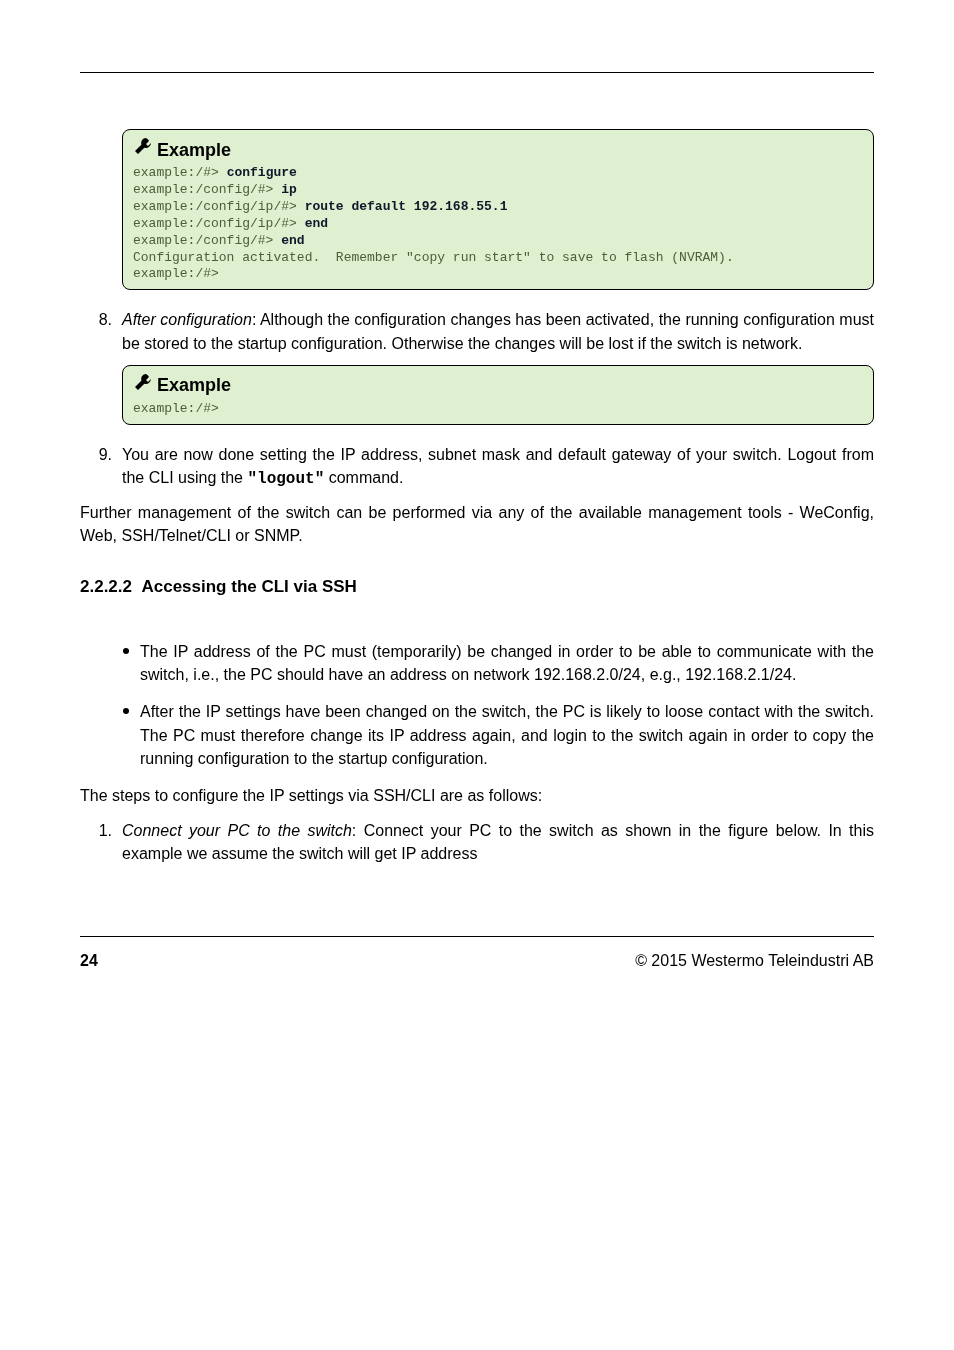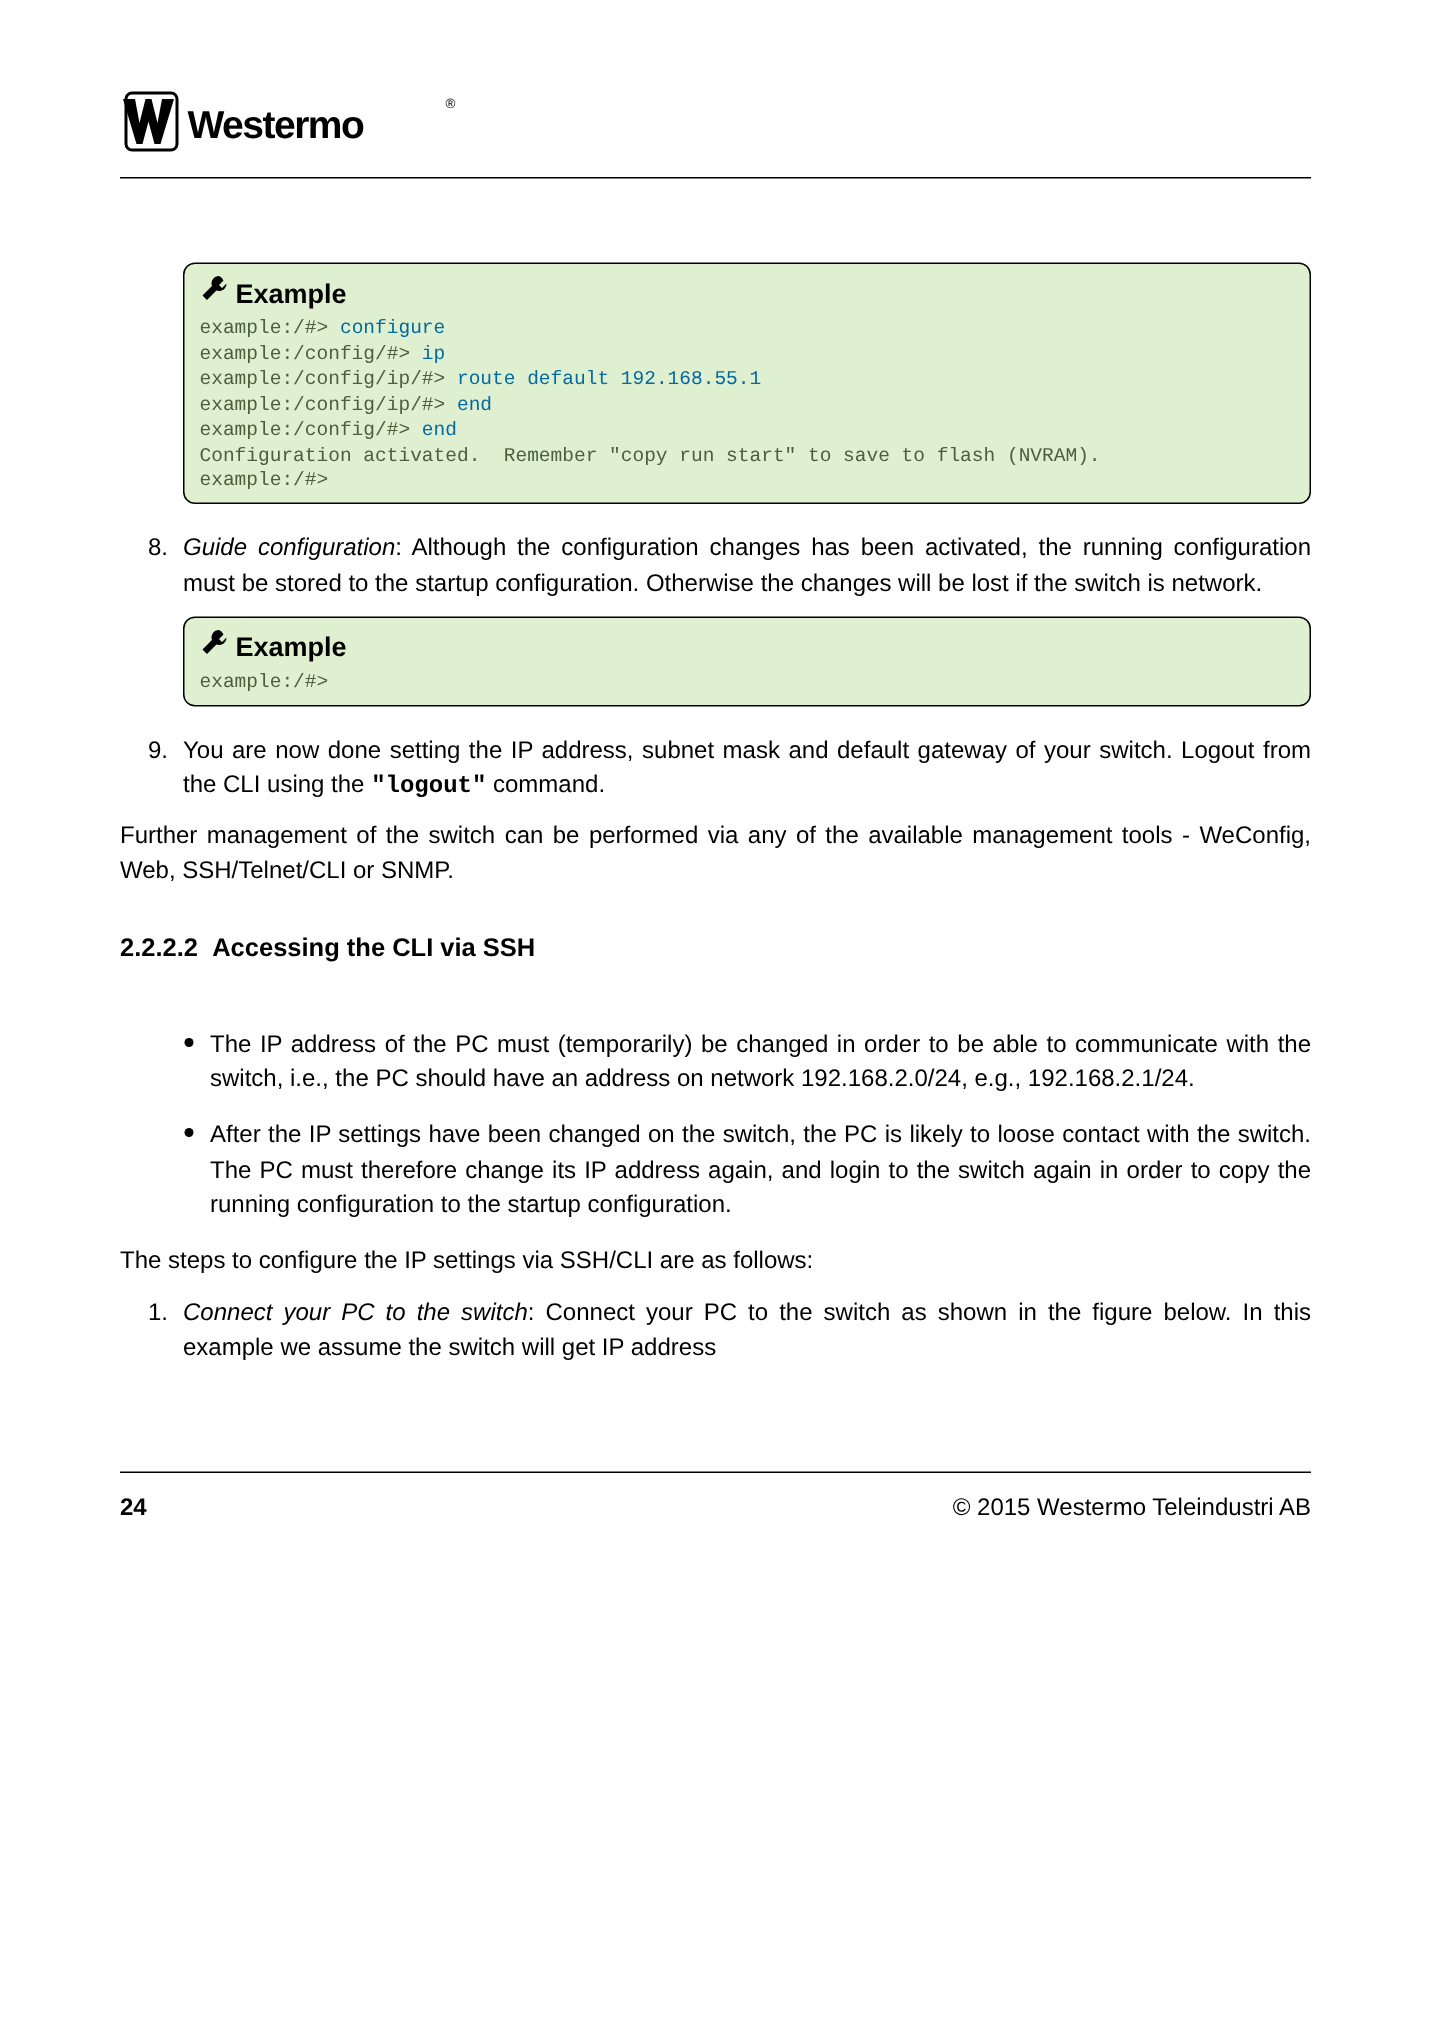--- a/index.html
+++ b/index.html
@@ -49,21 +49,21 @@
     margin-bottom: 2px;
   }
   .tool-icon { margin-right: 4px; font-style: italic; font-size: 18px; }
   .term {
     font-family: "Courier New", monospace;
     font-size: 13px;
     color: #4b5f3a;
     white-space: pre;
     line-height: 1.3;
   }
-  .term .cmd { color: #0369a1; font-weight: normal; }
+  .term .cmd { color: #0f172a; font-weight: bold; }
   .ol-row { display: flex; margin-bottom: 10px; }
   .ol-num { width: 42px; flex-shrink: 0; text-align: right; padding-right: 10px; }
   .ol-body { flex: 1; text-align: justify; }
   .ol-body .ital { font-style: italic; }
   .wide-para { text-align: justify; margin-bottom: 28px; }
   .h3 { font-weight: bold; font-size: 17px; margin-top: 20px; margin-bottom: 40px; }
   .bullet-list { padding-left: 42px; }
   .bullet-row { display: flex; margin-bottom: 14px; }
   .bullet-dot { width: 18px; flex-shrink: 0; }
   .bullet-body { flex: 1; text-align: justify; }
@@ -74,28 +74,20 @@
     display: flex;
     justify-content: space-between;
     font-size: 16px;
   }
   .footer .pg { font-weight: bold; }
 </style>
 </head>
 <body>
 
 <div class="header-row">
-  <div class="logo-box">
-    <svg class="logo-svg" width="230" height="46" viewBox="0 0 230 46">
-      <path d="M2 8 L11 38 L15 38 L19 23 L23 38 L27 38 L36 8 L28 8 L25 24 L21 8 L17 8 L13 24 L10 8 Z" fill="#000"></path>
-      <rect x="4" y="4" width="34" height="38" rx="4" fill="none" stroke="#000" stroke-width="2"></rect>
-      <text x="45" y="34" font-family="Arial Black, Arial, sans-serif" font-size="26" font-weight="900" letter-spacing="-1" fill="#000">Westermo</text>
-      <text x="217" y="14" font-family="Arial" font-size="9" fill="#000">®</text>
-    </svg>
-  </div>
 </div>
 
 <div class="content">
 
   <div class="indent-block">
 
     <div class="example-box">
       <div class="example-title">
         <span class="tool-icon">
           <svg width="20" height="20" viewBox="0 0 20 20">
@@ -104,21 +96,21 @@
         </span>
         <span>Example</span>
       </div>
       <div class="term" id="term1"><div><span>example:/#&gt; </span><span class="cmd">configure</span></div><div><span>example:/config/#&gt; </span><span class="cmd">ip</span></div><div><span>example:/config/ip/#&gt; </span><span class="cmd">route default 192.168.55.1</span></div><div><span>example:/config/ip/#&gt; </span><span class="cmd">end</span></div><div><span>example:/config/#&gt; </span><span class="cmd">end</span></div><div><span>Configuration activated.  Remember "copy run start" to save to flash (NVRAM).</span></div><div><span>example:/#&gt;</span></div></div>
     </div>
   </div>
 
   <div class="ol-row">
     <div class="ol-num">8.</div>
     <div class="ol-body">
-      <span class="ital">Guide configuration</span><span>: Although the configuration changes has been activated, the running configuration must be stored to the startup configuration. Otherwise the changes will be lost if the switch is network.</span>
+      <span class="ital">After configuration</span><span>: Although the configuration changes has been activated, the running configuration must be stored to the startup configuration. Otherwise the changes will be lost if the switch is network.</span>
     </div>
   </div>
 
   <div class="indent-block">
     <div class="example-box">
       <div class="example-title">
         <span class="tool-icon">
           <svg width="20" height="20" viewBox="0 0 20 20">
               <path d="M13 2a5 5 0 0 0-4.7 6.7L2 15l3 3 6.3-6.3A5 5 0 0 0 18 7l-3 3-2-2 3-3a5 5 0 0 0-3-3z" fill="#000"></path>
             </svg>

